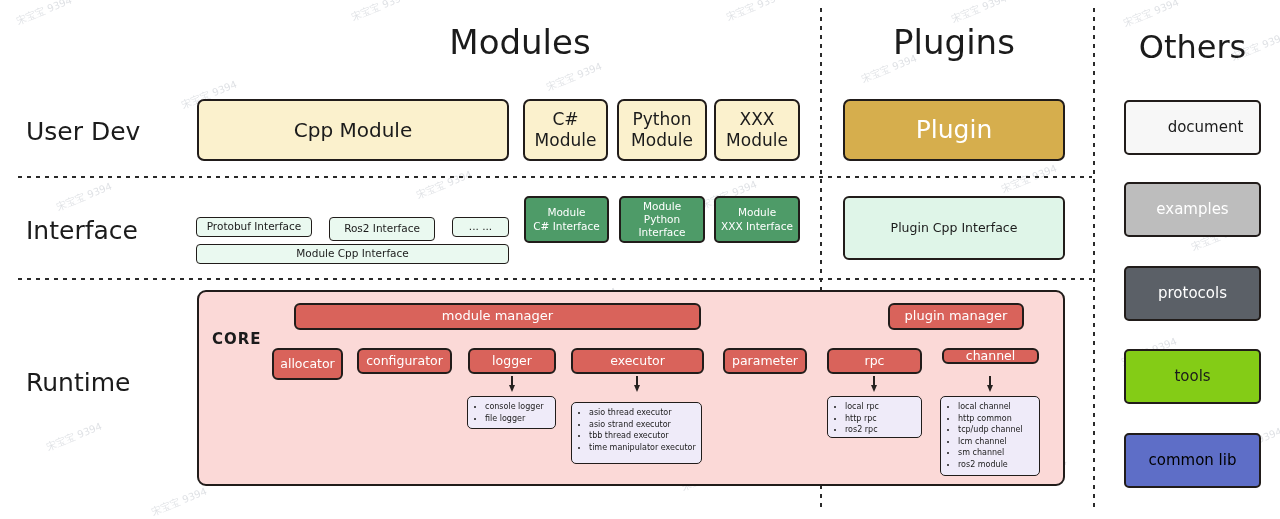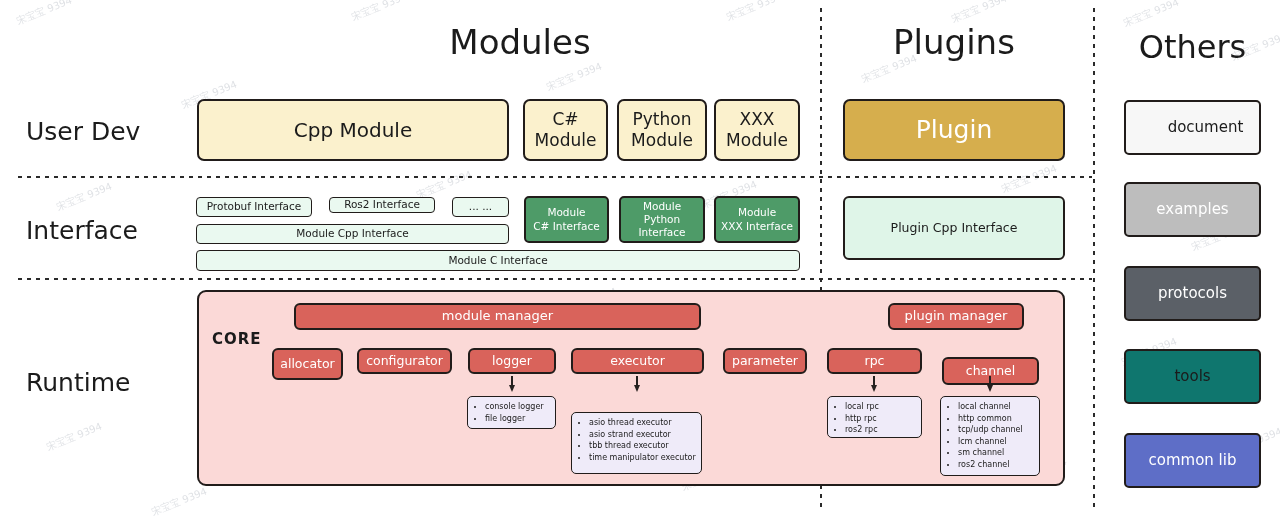--- a/index.html
+++ b/index.html
@@ -15,43 +15,43 @@
   .hline { position:absolute; height:2px; background:repeating-linear-gradient(to right,#2a2a2a 0 4px,transparent 4px 9px); }
 
   .bx { position:absolute; display:flex; align-items:center; justify-content:center; text-align:center;
         border:2px solid #211c1a; border-radius:7px; color:#1b1b1b; line-height:1.25; }
   .pre { white-space:pre-line; }
 
   .cream  { background:#fbf1cd; font-size:20px; }
   .cream.small { font-size:17px; }
   .gold   { background:#d6ae4d; color:#ffffff; font-size:25px; }
 
-  .pgreen { background:#eaf9f0; border-width:1.5px; border-radius:4px; font-size:10.5px; }
+  .pgreen { background:#eaf9f0; border-width:1.5px; border-radius:4px; font-size:10.5px;margin-top:20px; }
   .pgreen-big { background:#dff5e8; border-width:2px; border-radius:6px; font-size:12.5px; }
   .dgreen { background:#4e9b68; color:#ffffff; font-size:10.5px; border-radius:5px; }
 
   .pink { background:#fbd9d7; border-radius:9px; }
   .core-label { position:absolute; font-size:15px; font-weight:bold; letter-spacing:1px; color:#1b1b1b; }
   .red { background:#d9635b; color:#ffffff; border-width:2px; border-radius:6px; font-size:12.5px; }
   .red.mgr { font-size:13px; }
 
   .arrow { position:absolute; width:0; height:12px; border-left:2px solid #26211f; }
   .arrow::after { content:""; position:absolute; left:-4.5px; bottom:-7px;
                   border:3.6px solid transparent; border-top:7px solid #26211f; }
 
   .impl-list { position:absolute; background:#efebf9; border:1.5px solid #211c1a; border-radius:5px;
                list-style:disc inside; padding:4px 3px 2px 6px; color:#1b1b1b; }
   .impl-list li { font-size:8px; line-height:11.6px; text-align:left; white-space:nowrap; }
 
   .other { left:1124px; width:137px; height:55px; font-size:15px; border-radius:5px; }
   .o-document  { background:#f7f7f7; color:#1b1b1b;padding-left:26px; }
   .o-examples  { background:#bdbdbd; color:#ffffff; }
   .o-protocols { background:#5b6067; color:#ffffff; }
-  .o-tools     { background:#0f766e; color:#1b1b1b; }
-  .o-commonlib { background:#5e6ec7; color:#ffffff;text-align:right; }
+  .o-tools     { background:#84cc16; color:#1b1b1b; }
+  .o-commonlib { background:#5e6ec7; color:#000000;text-align:right; }
 </style>
 </head>
 <body>
 
 <div id="stage">
 
   <span class="wm" style="left:15px;top:4px">宋宝宝 9394</span>
   <span class="wm" style="left:350px;top:0px">宋宝宝 9394</span>
   <span class="wm" style="left:725px;top:0px">宋宝宝 9394</span>
   <span class="wm" style="left:950px;top:2px">宋宝宝 9394</span>
@@ -93,24 +93,23 @@
   <div class="bx cream small pre" style="left:523px;top:99px;width:85px;height:62px">C#
 Module</div>
   <div class="bx cream small pre" style="left:617px;top:99px;width:90px;height:62px">Python
 Module</div>
   <div class="bx cream small pre" style="left:714px;top:99px;width:86px;height:62px">XXX
 Module</div>
 
   <div class="bx gold" style="left:843px;top:99px;width:222px;height:62px">Plugin</div>
 
   <div class="bx pgreen" style="left:196px;top:197px;width:116px;height:20px">Protobuf Interface</div>
-  <div class="bx pgreen" style="left:329px;top:197px;width:106px;height:16px">Ros2 Interface</div>
+  <div class="bx pgreen" style="left:329px;top:197px;width:106px;height:24px">Ros2 Interface</div>
   <div class="bx pgreen" style="left:452px;top:197px;width:57px;height:20px">... ...</div>
   <div class="bx pgreen" style="left:196px;top:224px;width:313px;height:20px">Module Cpp Interface</div>
-  <div class="bx pgreen" style="left:196px;top:250px;width:604px;height:21px">Module C Interface</div>
   <div class="bx dgreen pre" style="left:524px;top:196px;width:85px;height:47px">Module
 C# Interface</div>
   <div class="bx dgreen pre" style="left:619px;top:196px;width:86px;height:47px">Module
 Python Interface</div>
   <div class="bx dgreen pre" style="left:714px;top:196px;width:86px;height:47px">Module
 XXX Interface</div>
 
   <div class="bx pgreen-big" style="left:843px;top:196px;width:222px;height:64px">Plugin Cpp Interface</div>
 
   <div class="bx pink" style="left:197px;top:290px;width:868px;height:196px"></div>
@@ -118,52 +117,52 @@
 
   <div class="bx red mgr" style="left:294px;top:303px;width:407px;height:27px">module manager</div>
   <div class="bx red mgr" style="left:888px;top:303px;width:136px;height:27px">plugin manager</div>
 
   <div class="bx red" style="left:272px;top:348px;width:71px;height:32px">allocator</div>
   <div class="bx red" style="left:357px;top:348px;width:95px;height:26px">configurator</div>
   <div class="bx red" style="left:468px;top:348px;width:88px;height:26px">logger</div>
   <div class="bx red" style="left:571px;top:348px;width:133px;height:26px">executor</div>
   <div class="bx red" style="left:723px;top:348px;width:84px;height:26px">parameter</div>
   <div class="bx red" style="left:827px;top:348px;width:95px;height:26px">rpc</div>
-  <div class="bx red" style="left:942px;top:357px;width:97px;height:28px">channel</div>
+  <div class="bx red" style="left:942px;top:348px;width:97px;height:16px">channel</div>
 
   <div class="arrow" style="left:511px;top:376px"></div>
   <div class="arrow" style="left:636px;top:376px"></div>
   <div class="arrow" style="left:873px;top:376px"></div>
   <div class="arrow" style="left:989px;top:376px"></div>
 
   <ul class="impl-list" style="left:467px;top:396px;width:89px;height:33px">
     <li>console logger</li>
     <li>file logger</li>
   </ul>
 
-  <ul class="impl-list" style="left:571px;top:412px;width:131px;height:62px">
+  <ul class="impl-list" style="left:571px;top:402px;width:131px;height:62px">
     <li>asio thread executor</li>
     <li>asio strand executor</li>
     <li>tbb thread executor</li>
     <li>time manipulator executor</li>
   </ul>
 
   <ul class="impl-list" style="left:827px;top:396px;width:95px;height:42px">
     <li>local rpc</li>
     <li>http rpc</li>
     <li>ros2 rpc</li>
   </ul>
 
   <ul class="impl-list" style="left:940px;top:396px;width:100px;height:80px">
     <li>local channel</li>
     <li>http common</li>
     <li>tcp/udp channel</li>
     <li>lcm channel</li>
     <li>sm channel</li>
-    <li>ros2 channel</li>
+    <li>ros2 module</li>
   </ul>
 
   <div class="bx other o-document" style="top:100px">document</div>
   <div class="bx other o-examples" style="top:182px">examples</div>
   <div class="bx other o-protocols" style="top:266px">protocols</div>
   <div class="bx other o-tools" style="top:349px">tools</div>
   <div class="bx other o-commonlib" style="top:433px">common lib</div>
 
 </div>
 

